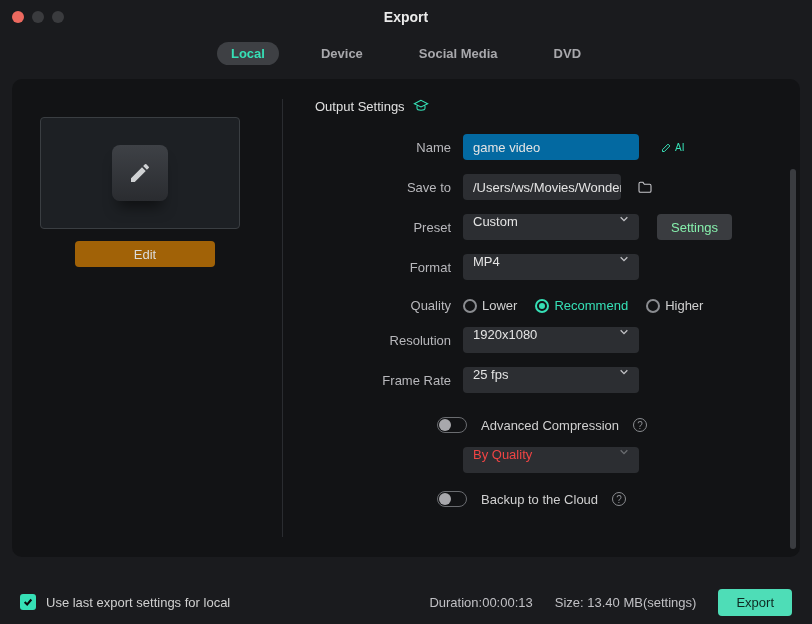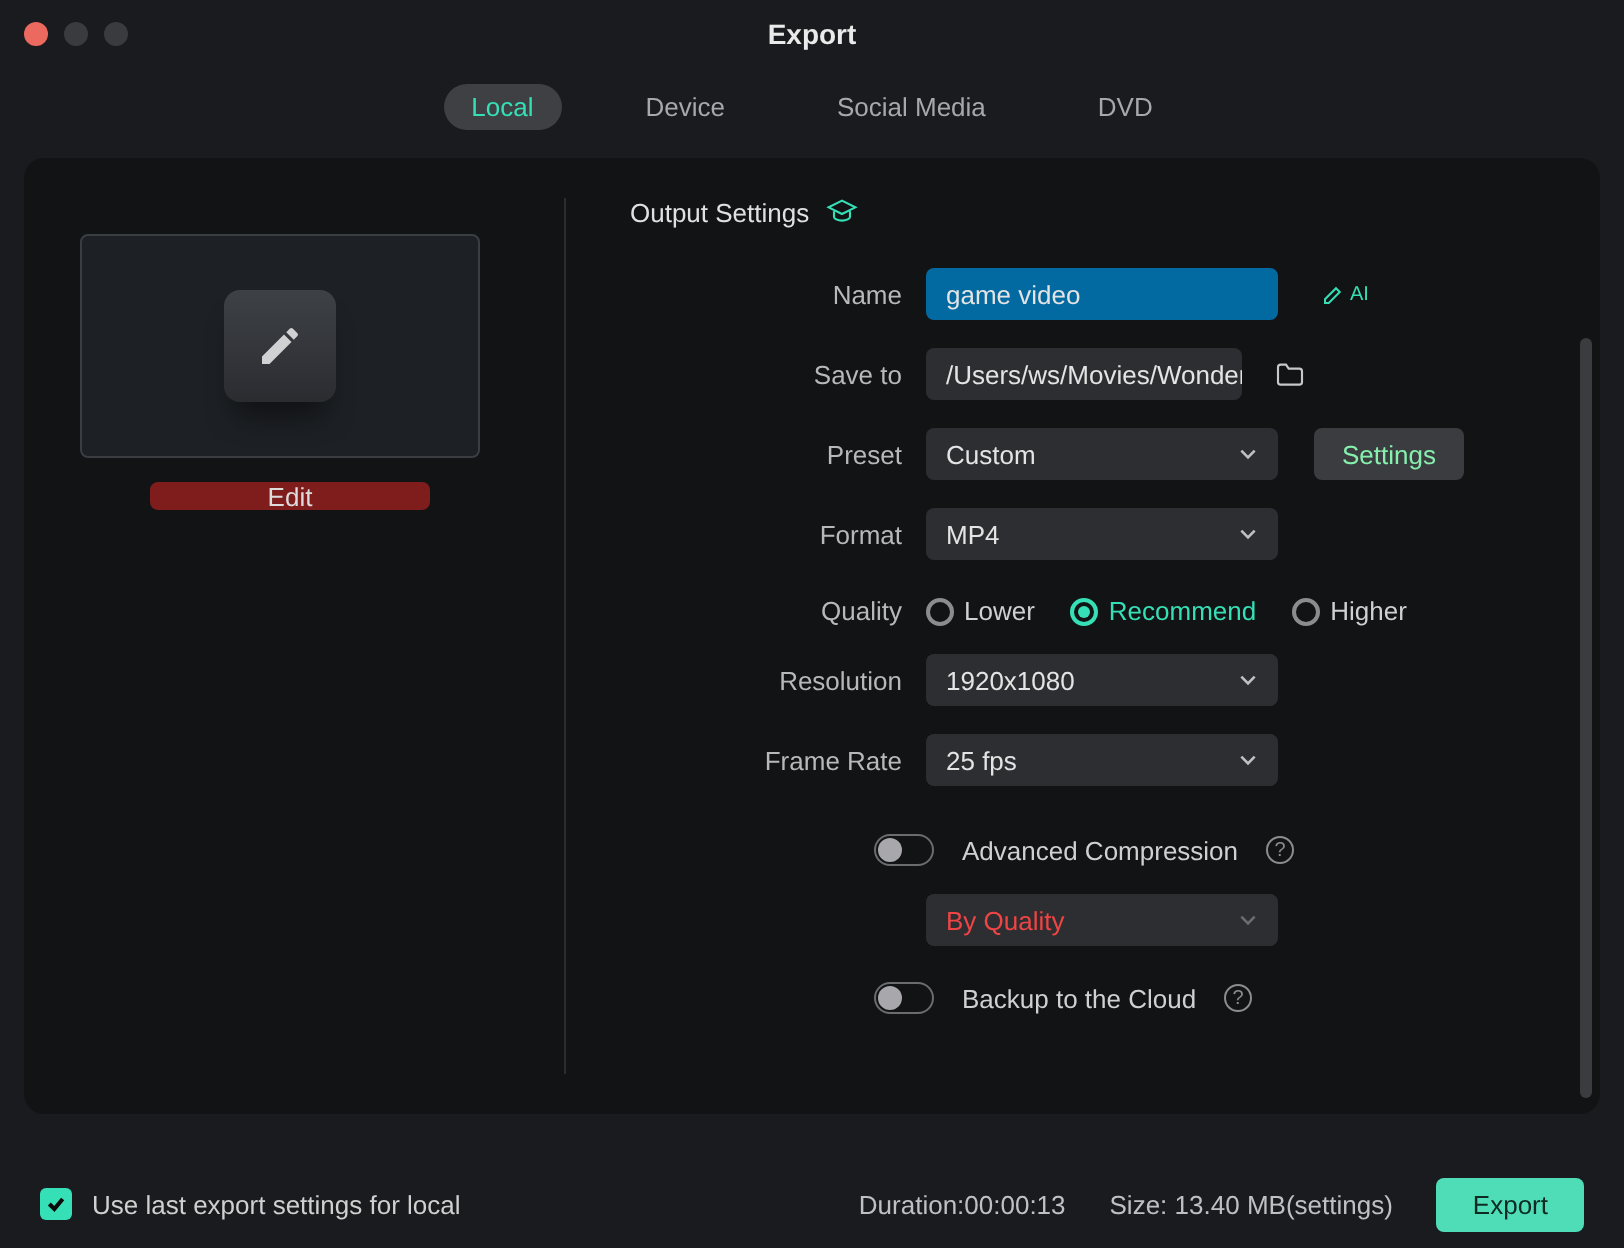--- a/index.html
+++ b/index.html
@@ -5,40 +5,40 @@
 * { box-sizing: border-box; margin: 0; padding: 0; font-family: -apple-system, BlinkMacSystemFont, "Segoe UI", sans-serif; }
 body { background: #1a1b1e; color: #d0d0d0; width: 812px; height: 624px; overflow: hidden; font-size: 13px; }
 .titlebar { height: 34px; display: flex; align-items: center; position: relative; }
 .window-controls { display: flex; gap: 8px; padding-left: 12px; }
 .window-dot { width: 12px; height: 12px; border-radius: 50%; }
 .dot-close { background: #ec695f; }
 .dot-min { background: #3a3b3e; }
 .dot-max { background: #3a3b3e; }
 .title { position: absolute; left: 50%; transform: translateX(-50%); color: #eaeaea; font-weight: 600; font-size: 14px; }
 .tabs { display: flex; justify-content: center; gap: 28px; padding: 8px 0 14px 0; align-items: center; }
-.tab { color: #a8a8ac; font-size: 13px; padding: 4px 14px; border-radius: 12px; cursor: pointer; }
+.tab { color: #a8a8ac; font-size: 13px; padding: 4px 14px; border-radius: 12px; cursor: pointer; font-weight: bold; }
 .tab.active { background: #3e4044; color: #36e0b6; }
 .panel-wrap { padding: 0 12px; }
 .panel { background: #121315; border-radius: 10px; padding: 20px 24px 20px 28px; display: flex; gap: 28px; height: 478px; position: relative; }
 .left-col { width: 210px; }
 .thumb { width: 200px; height: 112px; border: 1px solid #3a3e42; border-radius: 4px; background: #1d2024; display: flex; align-items: center; justify-content: center; margin-top: 18px; }
 .thumb-icon { width: 56px; height: 56px; background: linear-gradient(#3e4146,#2a2c30); border-radius: 8px; display:flex; align-items:center; justify-content:center; box-shadow: 0 12px 14px -6px rgba(0,0,0,0.5); }
 .thumb-icon svg { width: 24px; height: 24px; fill: #cfd1d3; }
-.edit-btn { display:block; width: 140px; height: 14px; margin: 12px auto 0; background: #7f1d1d; color: #dcdcdc; border:none; border-radius: 4px; font-size: 13px; cursor:pointer; }
+.edit-btn { display:block; width: 140px; height: 26px; margin: 12px auto 0; background: #a16207; color: #dcdcdc; border:none; border-radius: 4px; font-size: 13px; cursor:pointer; }
 .divider { width: 1px; background: #2a2c30; margin: 0 4px; }
 .right-col { flex: 1; overflow-y: auto; padding-right: 8px; }
 .sect-title { display:flex; align-items:center; gap:8px; color:#e0e0e0; font-size:13px; margin-bottom: 20px; }
 .grad-icon { color:#36e0b6; }
 .row { display:flex; align-items:center; margin-bottom: 14px; gap: 12px; }
 .row-label { width: 136px; text-align: right; color: #b8b8bc; font-size: 13px; }
 .txt-input { background:#0369a1; border:none; color:#e4e4e4; padding: 6px 10px; border-radius:4px; width: 176px; height: 26px; font-size: 13px; }
 .path-input { background:#2c2e32; border:none; color:#e4e4e4; padding: 6px 10px; border-radius:4px; width: 158px; height: 26px; font-size: 13px; overflow:hidden; white-space:nowrap; }
 .folder-btn { width: 24px; height: 24px; display:flex; align-items:center; justify-content:center; cursor:pointer; }
 .ai-btn { display:flex; align-items:center; gap:2px; color:#36e0b6; cursor:pointer; margin-left: 10px; }
-.select { background:#2c2e32; border:none; color:#e4e4e4; padding: 0 10px; border-radius:4px; width: 176px; height: 26px; font-size:13px; display:flex; align-items:center; justify-content:space-between; cursor:pointer; }
+.select { background:#2c2e32; border:none; color:#e4e4e4; padding: 0 10px; border-radius:4px; width: 176px; height: 26px; font-size:13px; display:flex; align-items:flex-start; justify-content:space-between; cursor:pointer; }
 .select.disabled { color:#ef4444; }
 .chev { width:10px; height:10px; }
 .settings-btn { background:#3a3c40; border:none; color:#86efac; padding: 0 14px; height:26px; border-radius:4px; font-size:13px; cursor:pointer; margin-left:6px; }
 .radios { display:flex; gap:18px; align-items:center; }
 .radio { display:flex; align-items:center; gap:5px; cursor:pointer; font-size:13px; }
 .rcircle { width:14px; height:14px; border-radius:50%; border:2px solid #8a8c90; display:flex; align-items:center; justify-content:center; }
 .radio.sel .rcircle { border-color:#36e0b6; }
 .radio.sel .rcircle::after { content:""; width:6px; height:6px; border-radius:50%; background:#36e0b6; }
 .radio.sel { color:#36e0b6; }
 .gap-top { margin-top: 18px; }

